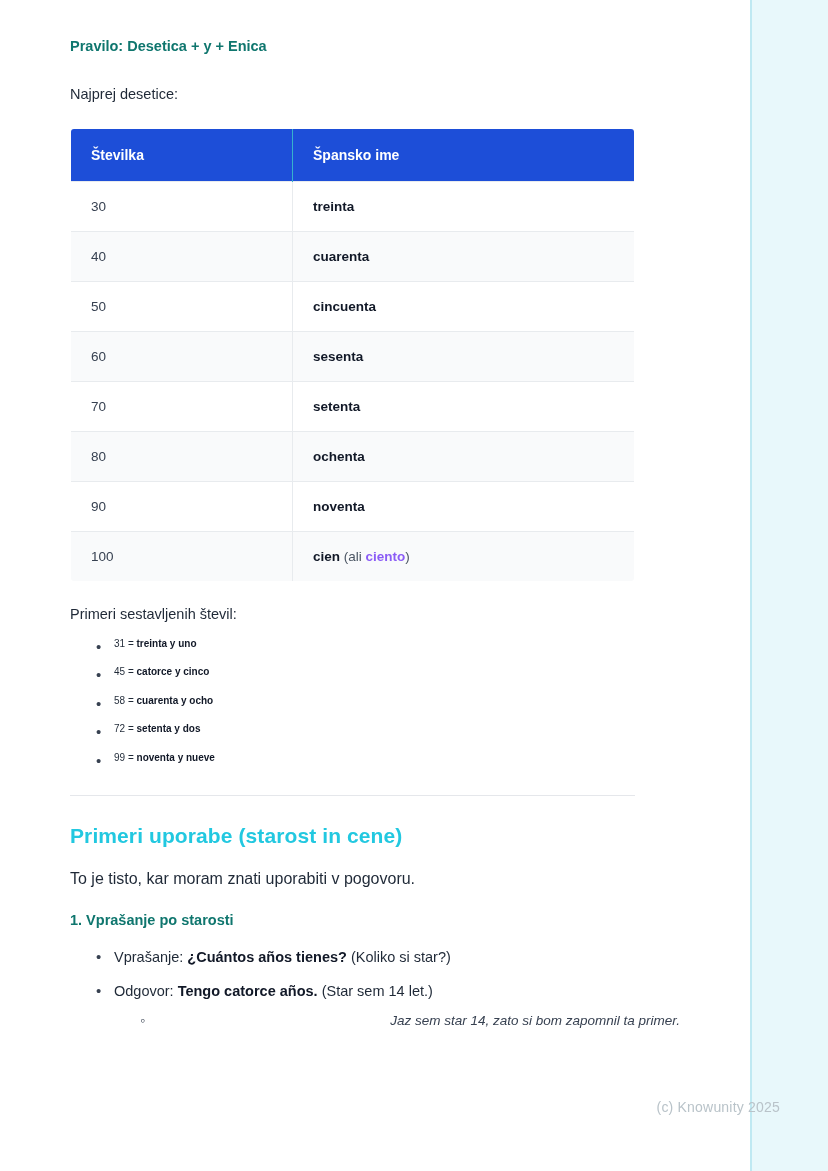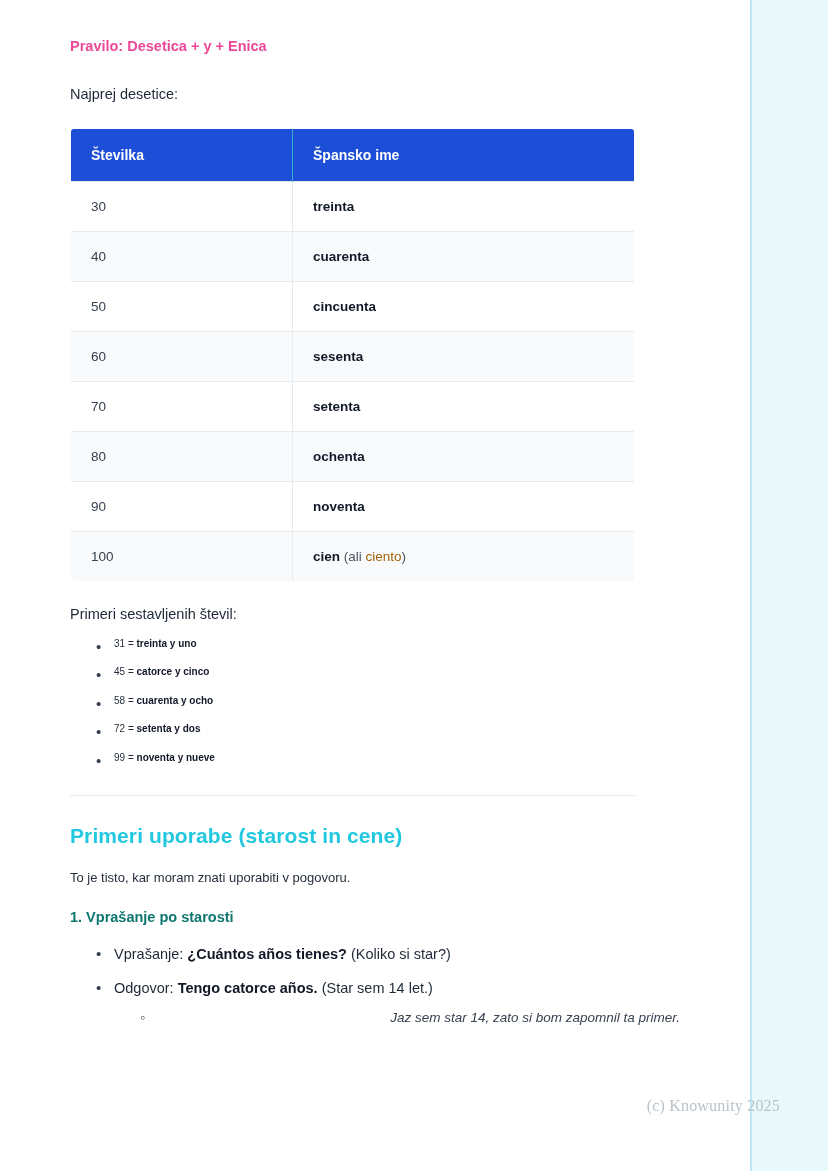--- a/index.html
+++ b/index.html
@@ -24,39 +24,38 @@
     right: 0;
     width: 78px;
     height: 100%;
     background: #e8f8fb;
     border-left: 2px solid #bfe9f2;
   }
   .watermark {
     position: absolute;
     right: 48px;
     bottom: 56px;
-    font-size: 16px;
+    font-size: 14px;
     color: #b9c3c9;
     letter-spacing: 0.2px;
     white-space: nowrap;
-    font-family: Liberation Serif, serif;
   }
 
   .page {
     position: absolute;
     left: 0; top: 0;
     width: 750px;
     padding: 36px 70px 0 70px;
   }
 
   .rule-line {
     font-size: 14.5px;
     line-height: 1.5;
     margin: 0 0 26px 0;
-    color: #ec4899;
+    color: #0f766e;
   }
   .rule-line b { font-weight: bold; }
 
   .intro {
     font-size: 14.5px;
     line-height: 1.5;
     margin: 0 0 22px 0;
     color: #1f2937;
   }
 
@@ -85,21 +84,21 @@
     border-top: 1px solid #e8ebee;
     border-right: 1px solid #e8ebee;
     color: #374151;
     vertical-align: middle;
   }
   table.num-table tbody td:last-child { border-right: none; }
   table.num-table tbody tr:nth-child(even) td { background: #f9fafb; }
   table.num-table tbody tr:nth-child(odd) td { background: #ffffff; }
   table.num-table tbody td.name { font-weight: bold; color: #111827; }
   table.num-table tbody td.name .paren { font-weight: normal; color: #4b5563; }
-  table.num-table tbody td.name .paren b { font-weight: normal; color: #a16207; text-align: right; }
+  table.num-table tbody td.name .paren b { font-weight: bold; color: #8b5cf6; text-align: right; }
   .col-num { width: 222px; }
 
   .examples-label {
     font-size: 14.5px;
     margin: 0 0 14px 0;
     color: #1f2937;
   }
 
   ul.bullets {
     margin: 0 0 30px 0;
@@ -133,21 +132,21 @@
 
   h2.section-title {
     font-size: 21px;
     font-weight: bold;
     color: #22c8e0;
     margin: 0 0 22px 0;
     letter-spacing: 0.1px;
   }
 
   .section-intro {
-    font-size: 13px;
+    font-size: 16px;
     margin: 0 0 24px 0;
     color: #1f2937;
   }
 
   .sub-title {
     font-size: 14.5px;
     font-weight: bold;
     color: #0f766e;
     margin: 0 0 18px 0;
   }

